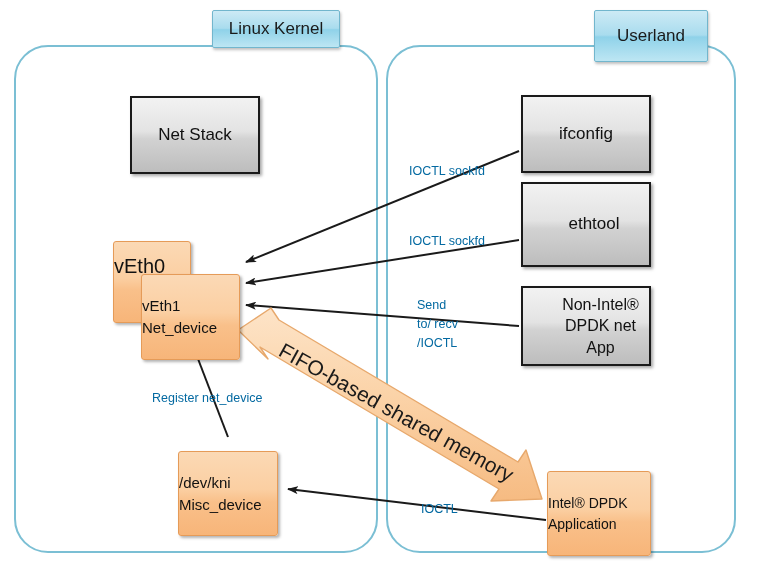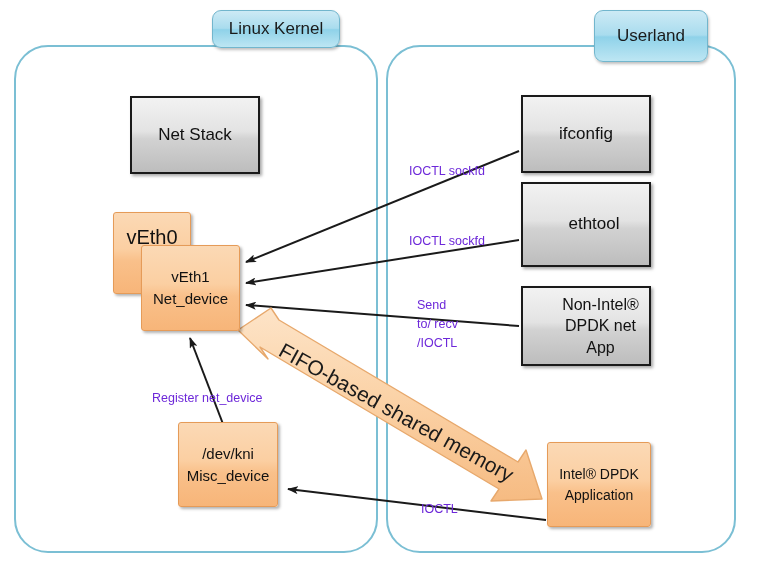--- a/index.html
+++ b/index.html
@@ -34,21 +34,21 @@
     box-sizing: border-box;
   }
   #zone-kernel { left: 14px;  top: 45px;  width: 364px; height: 508px; }
   #zone-user   { left: 386px; top: 45px;  width: 350px; height: 508px; }
 
   
   .pill {
     position: absolute;
     box-sizing: border-box;
     border: 1px solid #72b6cd;
-    border-radius: 9px;
+    border-radius: 2px;
     background: linear-gradient(to bottom, #cdeaf5 0%, #a9dcee 48%, #8fd2e9 52%, #bde6f3 100%);
     color: #1a1a1a;
     font-size: 17px;
     display: flex;
     align-items: center;
     justify-content: center;
     box-shadow: 1px 2px 3px rgba(0,0,0,0.25);
   }
   #pill-kernel { left: 212px; top: 10px; width: 128px; height: 38px; }
   #pill-user   { left: 594px; top: 10px; width: 114px; height: 52px; }
@@ -77,37 +77,38 @@
   .obox {
     position: absolute;
     box-sizing: border-box;
     border: 1px solid #e59b58;
     border-radius: 3px;
     background: linear-gradient(to bottom, #fbd9b5 0%, #fbcfa2 45%, #f9c08a 60%, #f7b579 100%);
     color: #111111;
     font-size: 15px;
     display: flex;
     flex-direction: column;
-    align-items: center;
+    align-items: flex-start;
     justify-content: center;
     box-shadow: 2px 2px 3px rgba(0,0,0,0.3);
     line-height: 1.45;
+    margin-top: 29px;
   }
   #box-veth0 {
     left: 113px; top: 212px; width: 78px; height: 82px;
     font-size: 20px; justify-content: flex-start; padding-top: 10px;
   }
   #box-veth1  { left: 141px; top: 245px; width: 99px;  height: 86px; }
   #box-devkni { left: 178px; top: 422px; width: 100px; height: 85px; }
   #box-inteldpdk { left: 547px; top: 442px; width: 104px; height: 85px; font-size: 14px; }
 
   
   .lbl {
     position: absolute;
-    color: #6d28d9;
+    color: #0369a1;
     font-size: 12.5px;
     line-height: 1.5;
     white-space: nowrap;
   }
   #lbl-ioctl-sockfd-1 { left: 409px; top: 162px; }
   #lbl-ioctl-sockfd-2 { left: 409px; top: 232px; }
   #lbl-send { left: 417px; top: 296px; }
   #lbl-register { left: 152px; top: 389px; }
   #lbl-ioctl-3 { left: 421px; top: 500px; }
 </style>

